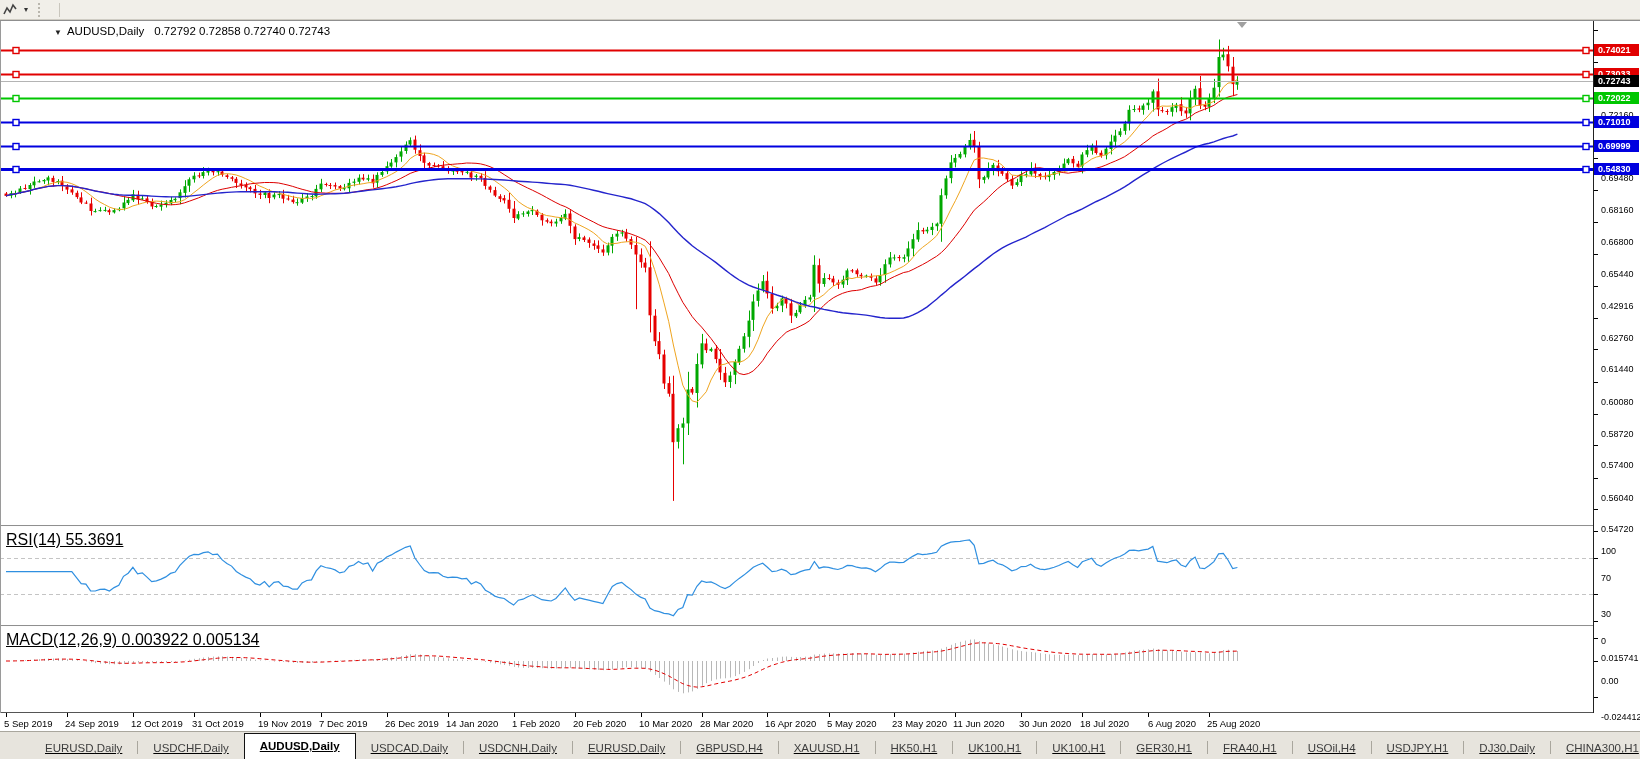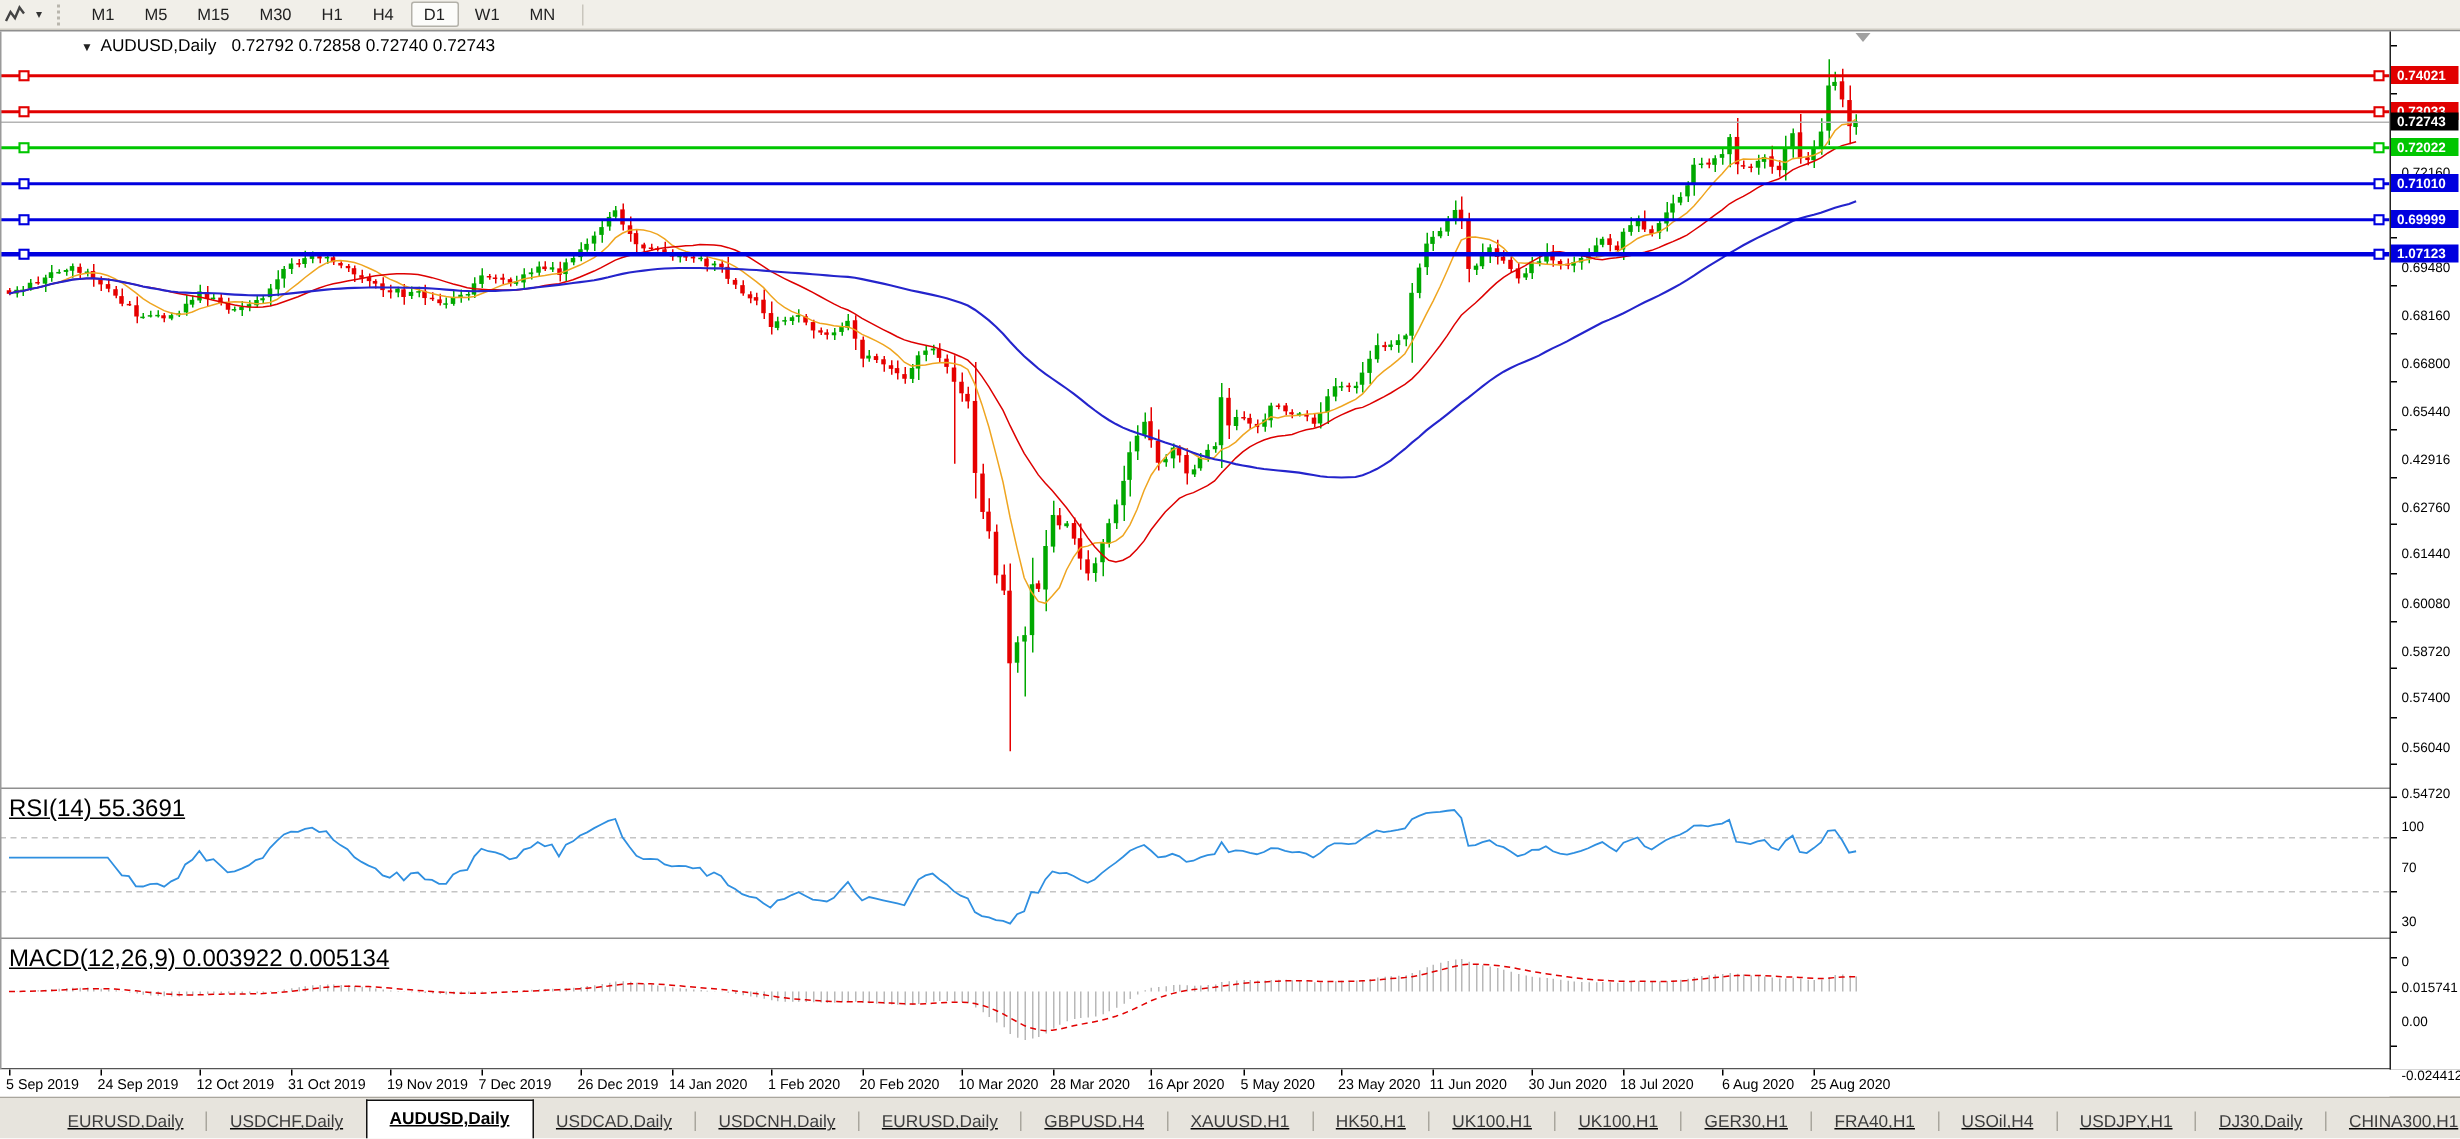--- a/index.html
+++ b/index.html
@@ -62,31 +62,20 @@
 <div id="app">
 
   <div id="toolbar">
     <div class="tool-icon">
       <svg width="14" height="13" viewBox="0 0 14 13">
         <polyline points="1,11 4,5 7,9 10,2 13,6" fill="none" stroke="#444" stroke-width="1.6"></polyline>
       </svg>
     </div>
     <div class="tool-caret">▾</div>
     <div class="gripper"></div>
-    <div id="tf-buttons" style="display:flex;align-items:center;">
-        <div class="tfbtn">M1</div>
-        <div class="tfbtn">M5</div>
-        <div class="tfbtn">M15</div>
-        <div class="tfbtn">M30</div>
-        <div class="tfbtn">H1</div>
-        <div class="tfbtn">H4</div>
-        <div class="tfbtn active">D1</div>
-        <div class="tfbtn">W1</div>
-        <div class="tfbtn">MN</div>
-      </div>
     <div class="tb-sep"></div>
   </div>
 
   <div class="hline-sep" style="top:20px;"></div>
 
   <div id="chart-window">
     <div id="chart-title">
       <span class="tri">▼</span><span class="sym">AUDUSD,Daily</span><span>0.72792 0.72858 0.72740 0.72743</span>
     </div>
 
@@ -754,21 +743,21 @@
         <div class="ax-lbl" style="top: 611.987px;">0.015741</div>
         <div class="ax-dash" style="top: 640px;"></div>
         <div class="ax-lbl" style="top: 635px;">0.00</div>
         <div class="ax-dash" style="top: 675.69px;"></div>
         <div class="ax-lbl" style="top: 670.69px;">-0.024412</div>
         <div class="pbadge" style="top: 23.4098px; background: rgb(225, 0, 0);">0.74021</div>
         <div class="pbadge" style="top: 46.8847px; background: rgb(225, 0, 0);">0.73033</div>
         <div class="pbadge" style="top: 70.9061px; background: rgb(0, 198, 0);">0.72022</div>
         <div class="pbadge" style="top: 94.9512px; background: rgb(0, 0, 223);">0.71010</div>
         <div class="pbadge" style="top: 118.973px; background: rgb(0, 0, 223);">0.69999</div>
-        <div class="pbadge" style="top: 142.115px; background: rgb(0, 0, 223);">1.07123</div>
+        <div class="pbadge" style="top: 142.115px; background: rgb(0, 0, 223);">0.54830</div>
         <div class="pbadge" style="top: 53.7751px; background: rgb(0, 0, 0);">0.72743</div>
       </div>
   </div>
 
   <div id="tabbar">
     <div id="tabs">
         <div class="tab">EURUSD,Daily</div>
         <div class="tab-div"></div>
         <div class="tab">USDCHF,Daily</div>
         <div class="tab active">AUDUSD,Daily</div>

